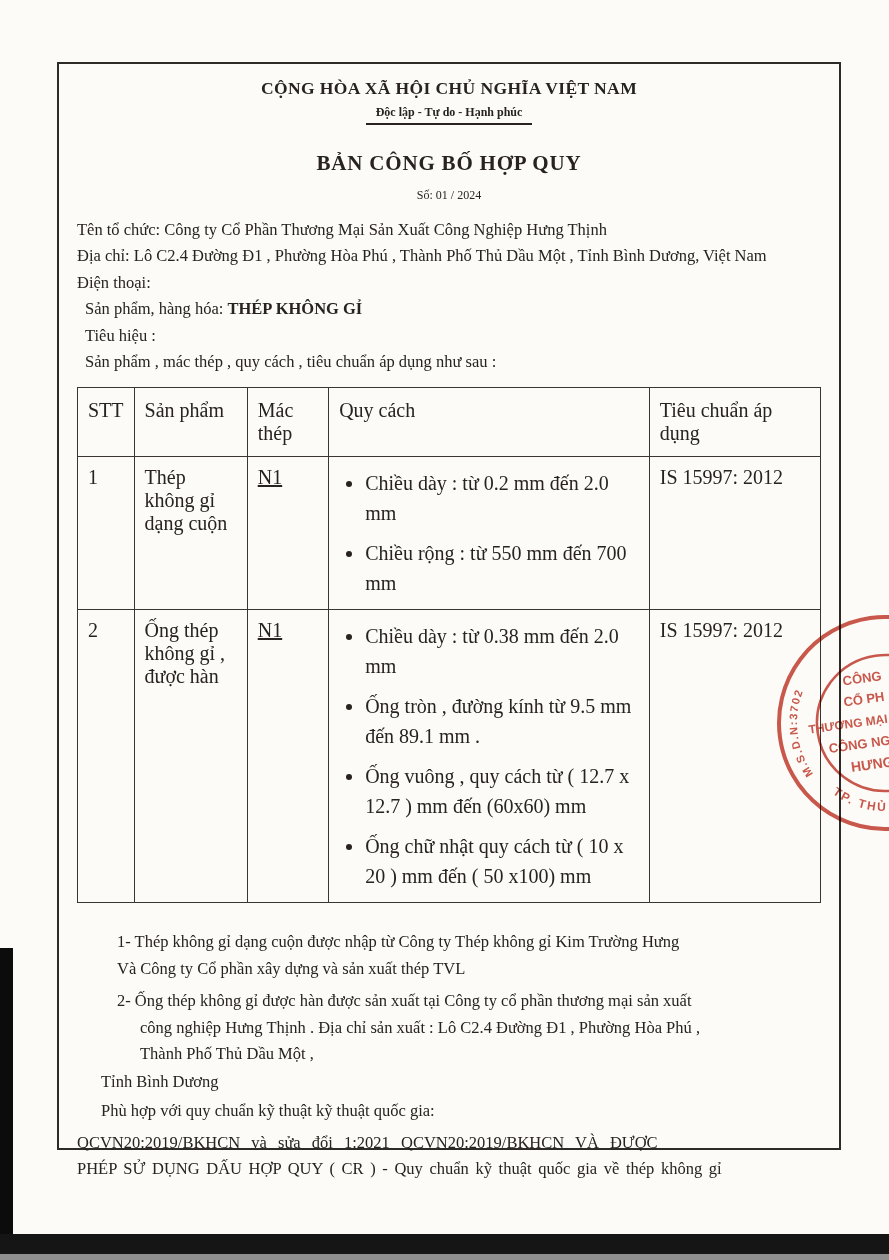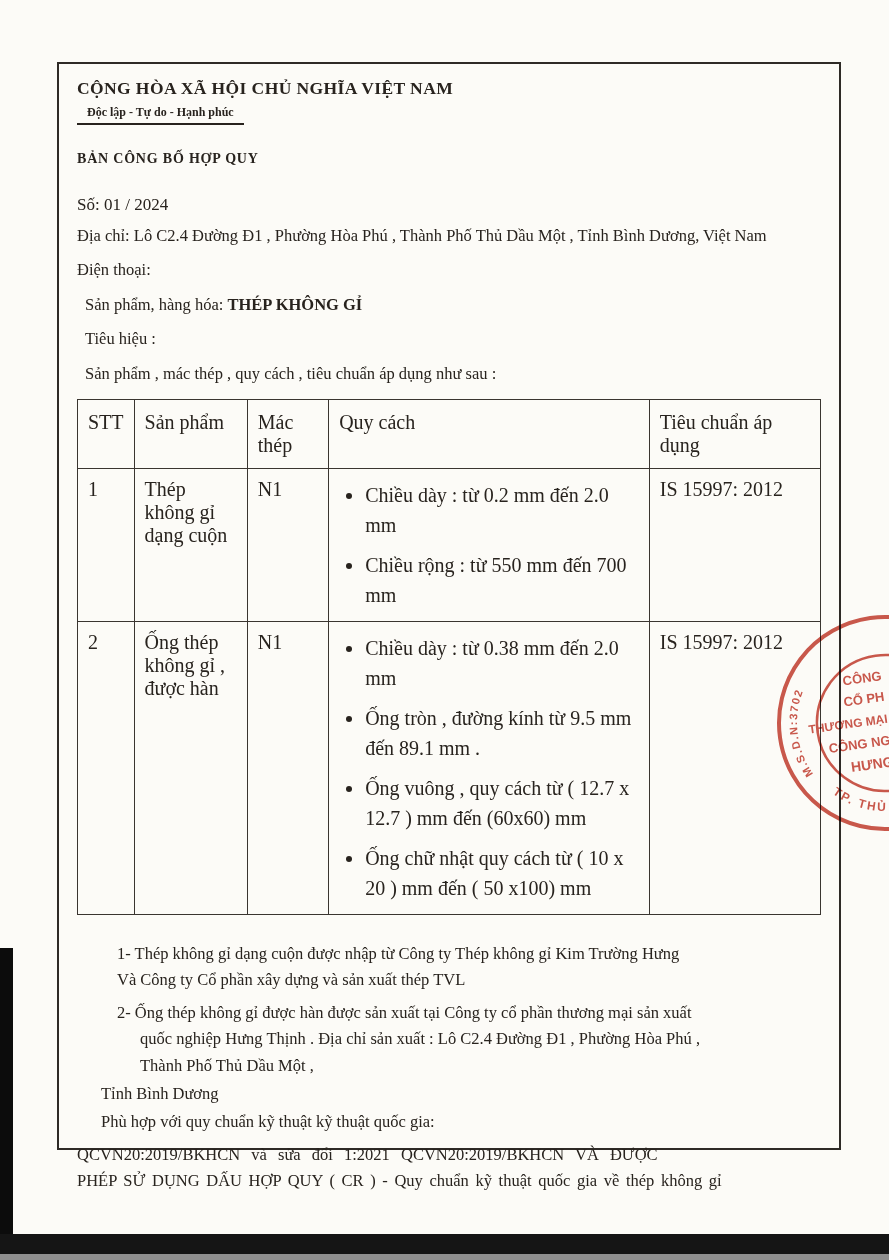--- a/index.html
+++ b/index.html
@@ -7,43 +7,43 @@
     position:relative;width:889px;height:1260px;margin:0 auto;
     background:#fcfbf7;overflow:hidden;
     font-family:"Liberation Serif","DejaVu Serif",serif;
     color:#28231e;
   }
   .frame{
     position:absolute;left:57px;top:62px;width:784px;height:1088px;
     border:2px solid #2e2a26;box-sizing:border-box;
     padding:12px 18px 16px 18px;
   }
-  .center{}
+  .center{text-align:center;}
   .header-national{font-weight:bold;font-size:17.5px;letter-spacing:.4px;margin-top:2px;}
   .motto{margin-top:6px;font-size:12px;font-weight:bold;}
   .motto span{display:inline-block;border-bottom:2px solid #28231e;padding:0 10px 3px 10px;}
-  .doc-title{margin-top:26px;font-size:14px;font-weight:bold;letter-spacing:.8px;}
-  .doc-number{margin-top:28px;font-size:17px;}
-  .para{font-size:16.5px;line-height:1.6;margin-top:8px;}
+  .doc-title{margin-top:26px;font-size:21px;font-weight:bold;letter-spacing:.8px;}
+  .doc-number{margin-top:12px;font-size:12px;}
+  .para{font-size:16.5px;line-height:1.6;}
   .para.first{margin-top:14px;}
   .indent-sm{margin-left:8px;}
   .bold{font-weight:bold;}
   table.conf{
     width:100%;border-collapse:collapse;margin-top:12px;
     font-size:20px;
   }
   table.conf th, table.conf td{
     border:1.5px solid #3a3530;vertical-align:top;
     padding:9px 10px;font-weight:normal;text-align:left;
   }
   table.conf th{padding:11px 10px;}
   col.c-stt{width:7%;}  col.c-sp{width:15.3%;} col.c-mt{width:11%;}
   col.c-qc{width:43.5%;} col.c-tc{width:23.2%;}
   td.cell-stt{text-align:center;}
-  td.cell-mt{text-align:center;}
+  td.cell-mt{text-align:center;text-decoration:underline;}
   ul.qc-list{margin:2px 0 2px 0;padding-left:26px;}
   ul.qc-list li{margin-bottom:10px;line-height:1.5;}
   ul.qc-list li:last-child{margin-bottom:2px;}
   .notes{margin-top:26px;font-size:16.5px;line-height:1.6;}
   .note{margin-left:40px;margin-top:6px;}
   .note .cont{margin-left:23px;}
   .plain-line{margin-left:24px;margin-top:2px;}
   .qcvn{margin-top:6px;}
   .qcvn .l1{word-spacing:7px;}
   .qcvn .l2{word-spacing:2.5px;}
@@ -68,20 +68,21 @@
   <div class="frame">
 
     <div class="center header-national">CỘNG HÒA XÃ HỘI CHỦ NGHĨA VIỆT NAM</div>
     <div class="center motto">
       <span>Độc lập - Tự do - Hạnh phúc</span>
     </div>
 
     <div class="center doc-title">BẢN CÔNG BỐ HỢP QUY</div>
     <div class="center doc-number">Số: 01 / 2024</div>
 
+    <div class="para first">Tên tổ chức: Công ty Cổ Phần Thương Mại Sản Xuất Công Nghiệp Hưng Thịnh</div>
     <div class="para">Địa chỉ: Lô C2.4 Đường Đ1 , Phường Hòa Phú , Thành Phố Thủ Dầu Một , Tỉnh Bình Dương, Việt Nam</div>
     <div class="para">Điện thoại:</div>
     <div class="para indent-sm">
       <span>Sản phẩm, hàng hóa: </span><span class="bold">THÉP KHÔNG GỈ</span>
     </div>
     <div class="para indent-sm">Tiêu hiệu :</div>
     <div class="para indent-sm">Sản phẩm , mác thép , quy cách , tiêu chuẩn áp dụng như sau :</div>
 
     <table class="conf">
       <colgroup>
@@ -130,21 +131,21 @@
       </tbody>
     </table>
 
     <div class="notes">
       <div class="note">
         <div>1-  Thép không gỉ dạng cuộn được nhập từ Công ty Thép không gỉ Kim Trường Hưng</div>
         <div>Và Công ty Cổ phần xây dựng và sản xuất thép TVL</div>
       </div>
       <div class="note">
         <div>2-  Ống thép không gỉ được hàn được sản xuất tại Công ty cổ phần thương mại sản xuất</div>
-        <div class="cont">quốc nghiệp Hưng Thịnh . Địa chỉ sản xuất : Lô C2.4 Đường Đ1 , Phường Hòa Phú ,</div>
+        <div class="cont">công nghiệp Hưng Thịnh . Địa chỉ sản xuất : Lô C2.4 Đường Đ1 , Phường Hòa Phú ,</div>
         <div class="cont">Thành Phố Thủ Dầu Một ,</div>
       </div>
       <div class="plain-line">Tỉnh Bình Dương</div>
       <div class="plain-line">Phù hợp với quy chuẩn kỹ thuật kỹ thuật quốc gia:</div>
       <div class="qcvn">
         <div class="l1">QCVN20:2019/BKHCN và sửa đổi 1:2021 QCVN20:2019/BKHCN VÀ ĐƯỢC</div>
         <div class="l2">PHÉP SỬ DỤNG DẤU HỢP QUY ( CR ) -  Quy chuẩn kỹ thuật quốc gia về thép không gỉ</div>
       </div>
     </div>
 

